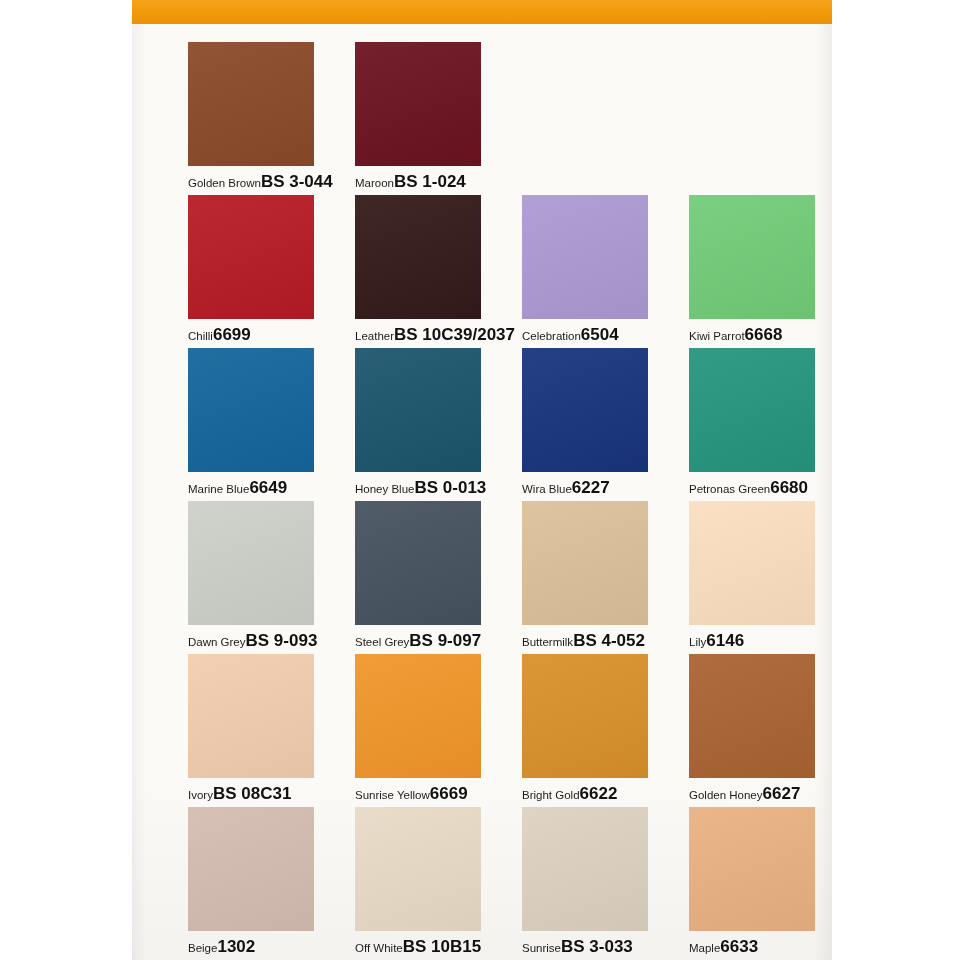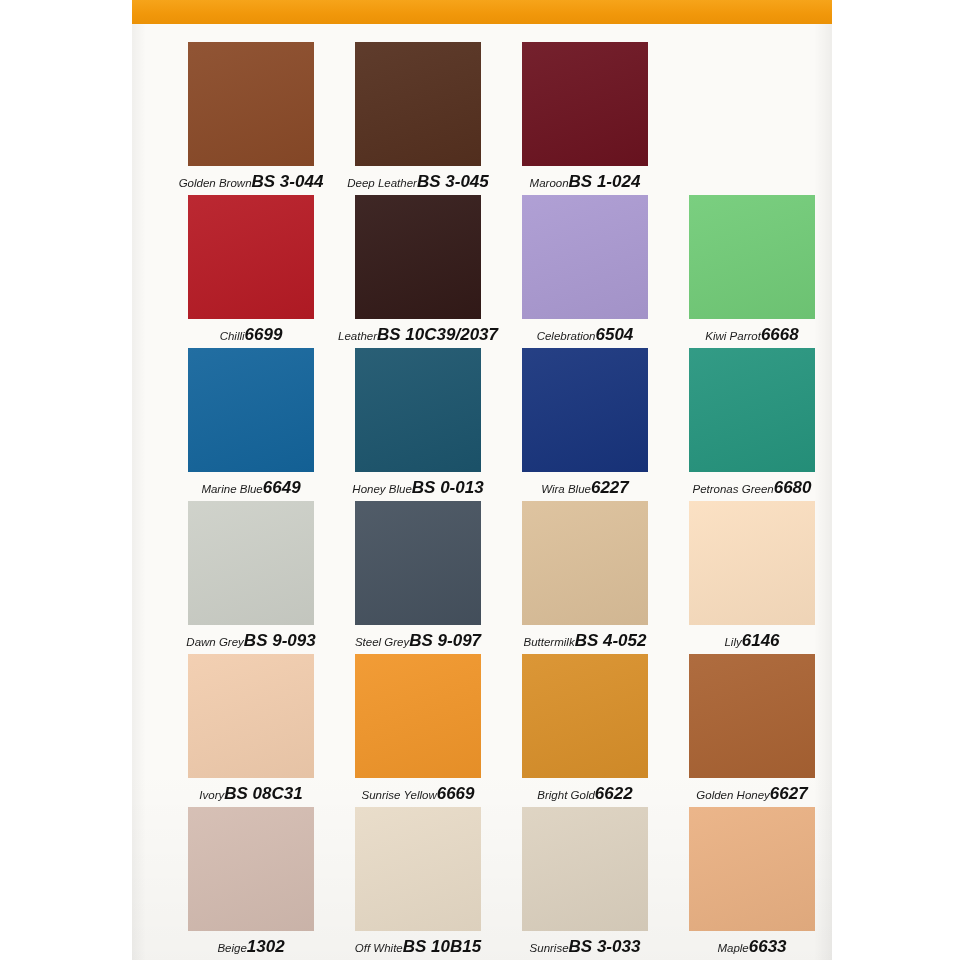--- a/index.html
+++ b/index.html
@@ -84,25 +84,24 @@
   }
   .swatch:after {
     content: "";
     position: absolute;
     left: 0; top: 0; right: 0; bottom: 0;
     background: linear-gradient(160deg, rgba(255,255,255,0.06), rgba(0,0,0,0.05));
     pointer-events: none;
   }
   .labels {
     display: flex;
-    justify-content: center;
+    justify-content: flex-start;
     align-items: baseline;
     padding-top: 6px;
     height: 16px;
-    font-style: italic;
   }
   .cname {
     font-size: 11.5px;
     color: #1c1c1c;
     white-space: nowrap;
   }
   .ccode {
     font-size: 17px;
     color: #111111;
     font-weight: bold;
@@ -132,27 +131,20 @@
   <div id="grid">
       <div class="row">
         <div class="cell">
           <div class="swatch" style="background: rgb(138, 74, 40);"></div>
           <div class="labels">
             <span class="cname">Golden Brown</span>
             <span class="ccode">BS 3-044</span>
           </div>
         </div>
         <div class="cell">
-          <div class="swatch" style="background: rgb(85, 48, 31);"></div>
-          <div class="labels">
-            <span class="cname">Deep Leather</span>
-            <span class="ccode">BS 3-045</span>
-          </div>
-        </div>
-        <div class="cell">
           <div class="swatch" style="background: rgb(108, 19, 32);"></div>
           <div class="labels">
             <span class="cname">Maroon</span>
             <span class="ccode">BS 1-024</span>
           </div>
         </div>
       </div>
       <div class="row">
         <div class="cell">
           <div class="swatch" style="background: rgb(183, 27, 37);"></div>

